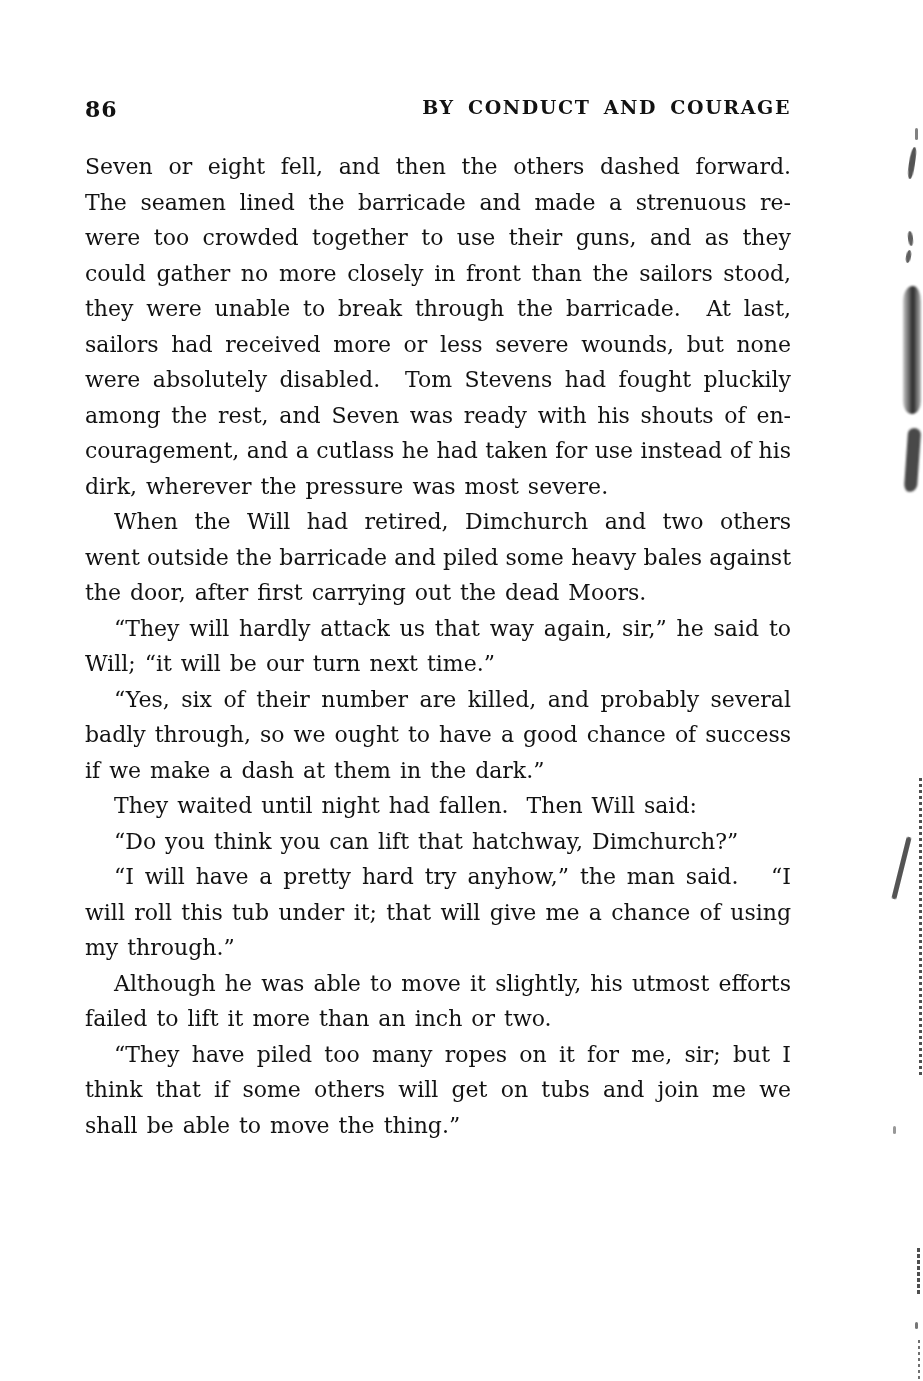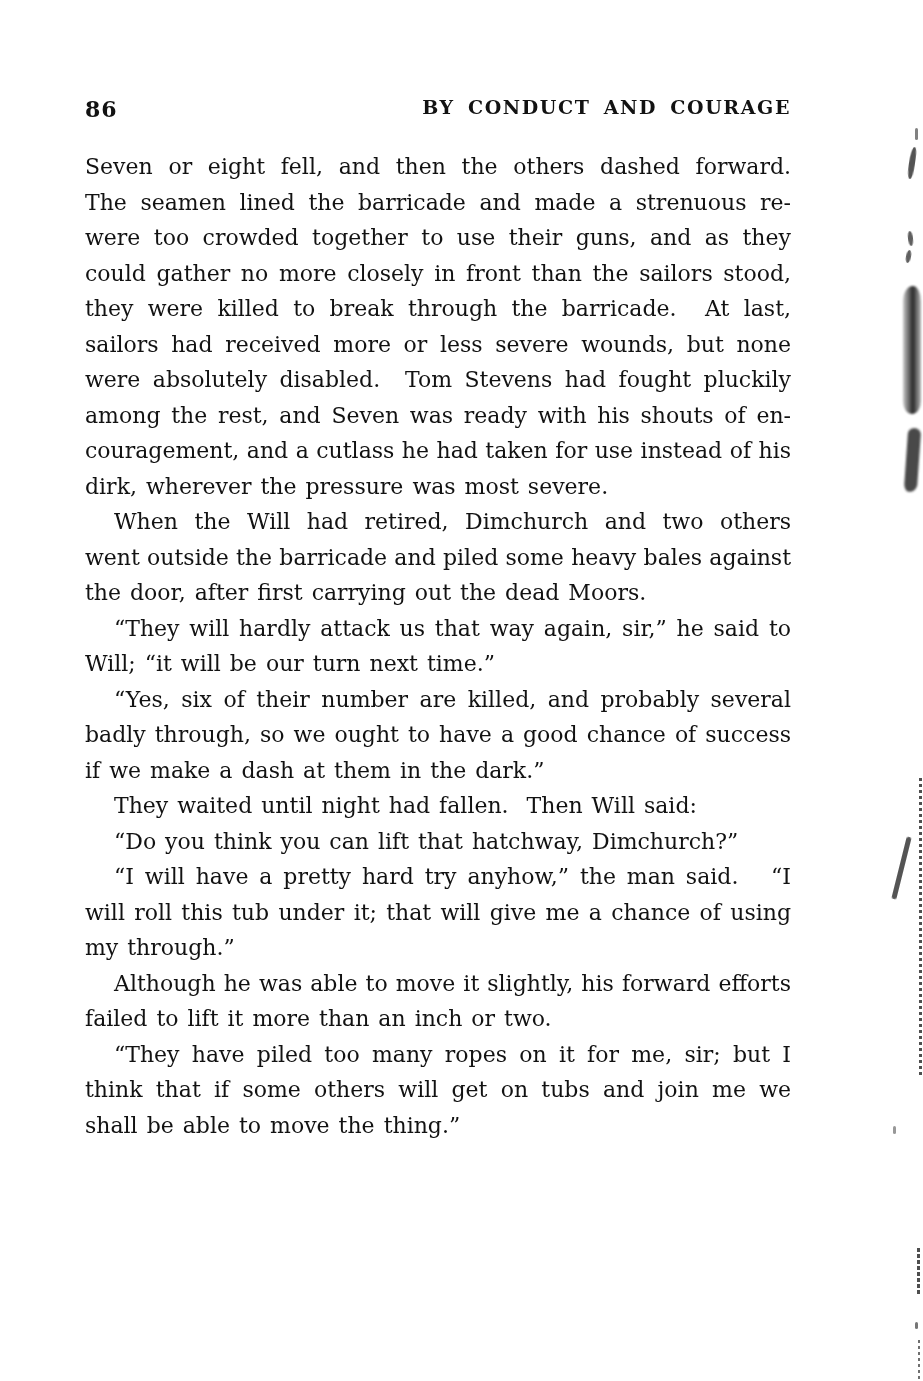--- a/index.html
+++ b/index.html
@@ -97,40 +97,40 @@
   <div class="header">
     <div class="page-number">86</div>
     <div class="running-title">BY CONDUCT AND COURAGE</div>
   </div>
 
   <div class="text-block" id="text-block">
       <div class="line">Seven or eight fell, and then the others dashed forward.</div>
       <div class="line">The seamen lined the barricade and made a strenuous re-</div>
       <div class="line">were too crowded together to use their guns, and as they</div>
       <div class="line">could gather no more closely in front than the sailors stood,</div>
-      <div class="line">they were killed to break through the barricade.  At last,</div>
+      <div class="line">they were unable to break through the barricade.  At last,</div>
       <div class="line">sailors had received more or less severe wounds, but none</div>
       <div class="line">were absolutely disabled.  Tom Stevens had fought pluckily</div>
       <div class="line">among the rest, and Seven was ready with his shouts of en-</div>
       <div class="line">couragement, and a cutlass he had taken for use instead of his</div>
       <div class="line last">dirk, wherever the pressure was most severe.</div>
       <div class="line indent">When the Will had retired, Dimchurch and two others</div>
       <div class="line">went outside the barricade and piled some heavy bales against</div>
       <div class="line last">the door, after first carrying out the dead Moors.</div>
       <div class="line indent">“They will hardly attack us that way again, sir,” he said to</div>
       <div class="line last">Will; “it will be our turn next time.”</div>
       <div class="line indent">“Yes, six of their number are killed, and probably several</div>
       <div class="line">badly through, so we ought to have a good chance of success</div>
       <div class="line last">if we make a dash at them in the dark.”</div>
       <div class="line last indent">They waited until night had fallen.  Then Will said:</div>
       <div class="line last indent">“Do you think you can lift that hatchway, Dimchurch?”</div>
       <div class="line indent">“I will have a pretty hard try anyhow,” the man said.   “I</div>
       <div class="line">will roll this tub under it; that will give me a chance of using</div>
       <div class="line last">my through.”</div>
-      <div class="line indent">Although he was able to move it slightly, his forward efforts</div>
+      <div class="line indent">Although he was able to move it slightly, his utmost efforts</div>
       <div class="line last">failed to lift it more than an inch or two.</div>
       <div class="line indent">“They have piled too many ropes on it for me, sir; but I</div>
       <div class="line">think that if some others will get on tubs and join me we</div>
       <div class="line last">shall be able to move the thing.”</div>
     </div>
 
   <div class="artifact a-dots-top"></div>
   <div class="artifact a-streak-1"></div>
   <div class="artifact a-mark-1"></div>
   <div class="artifact a-mark-2"></div>

